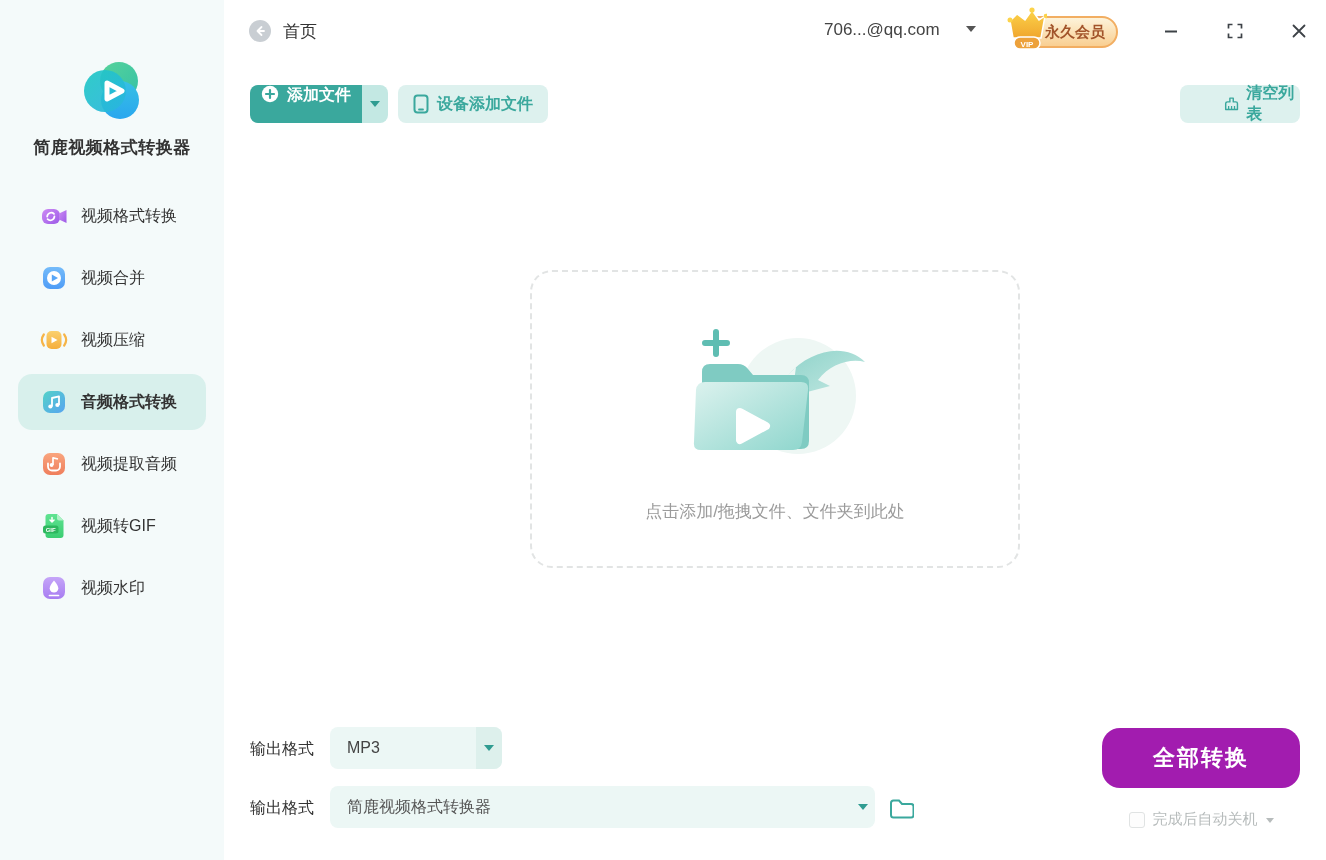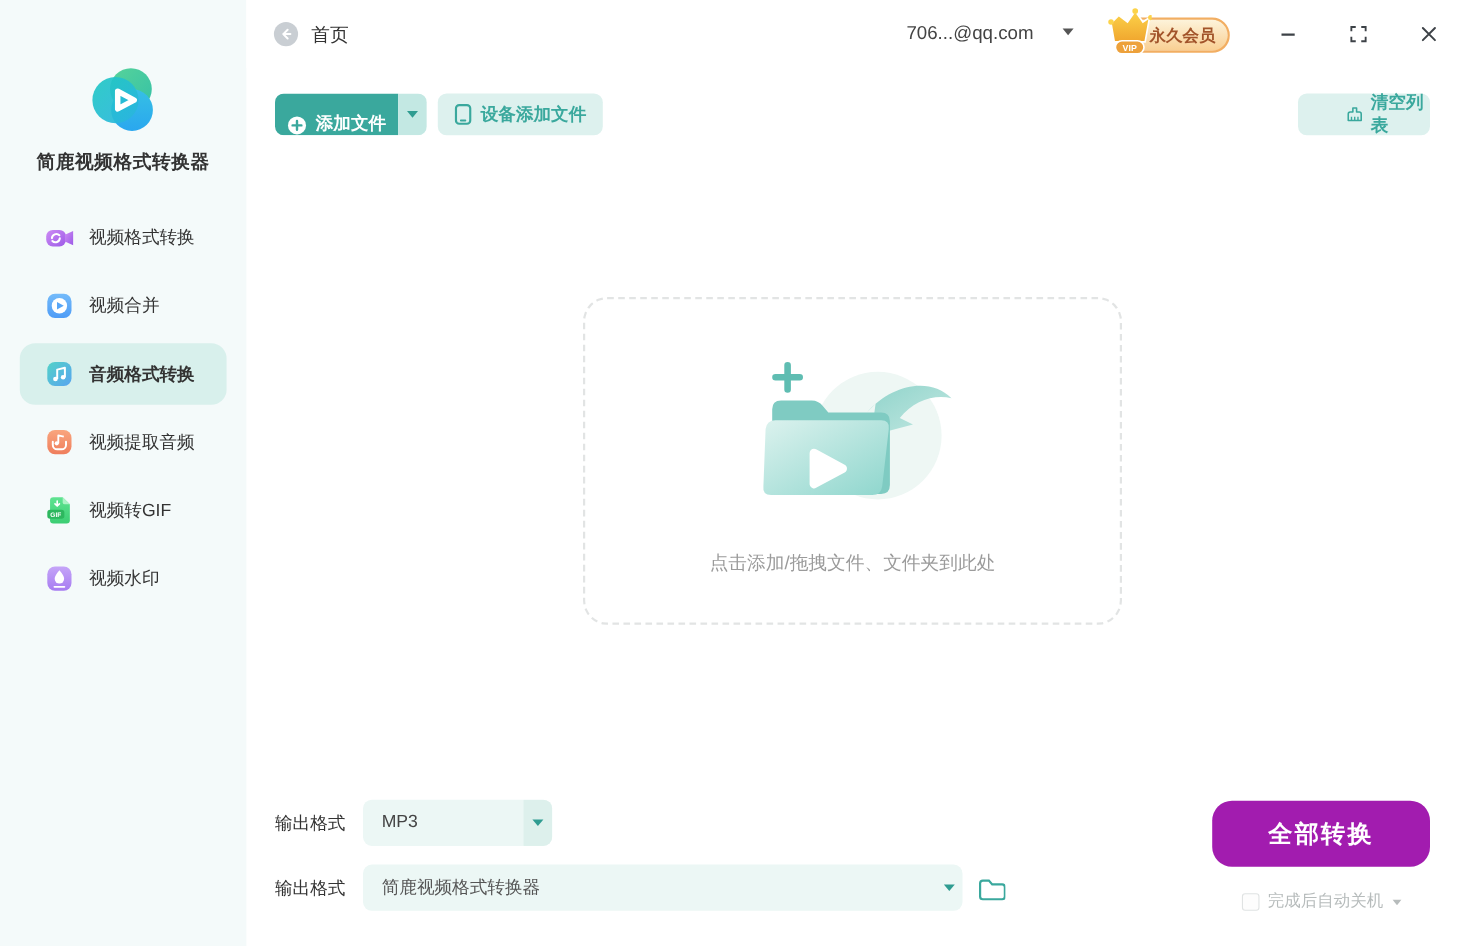--- a/index.html
+++ b/index.html
@@ -35,21 +35,21 @@
   .vip-label { font-size:15px; font-weight:bold; color:#a2542a; }
   .vip-crown { position:absolute; left:0; top:-4px; width:42px; height:46px; }
   .win-controls { position:absolute; right:17px; top:0; height:62px; display:flex; align-items:center; gap:44px; }
   .win-btn { width:20px; height:20px; display:flex; align-items:center; justify-content:center; cursor:pointer; }
 
   
   .toolbar-area { position:absolute; left:224px; top:0; width:1102px; height:860px; pointer-events:none; }
   .toolbar-area > * { pointer-events:auto; }
   .btn-add-group { position:absolute; left:26px; top:85px; height:38px; display:flex; border-radius:8px; overflow:hidden; }
   .btn-add-main { width:112px; background:#3aa89d; color:#fff; font-size:16px; font-weight:bold;
-                  display:flex; align-items:flex-end; justify-content:center; gap:8px; cursor:pointer; }
+                  display:flex; align-items:flex-start; justify-content:center; gap:8px; cursor:pointer; }
   .btn-add-caret { width:26px; background:#c3e8e3; display:flex; align-items:center; justify-content:center; cursor:pointer; }
   .caret-down { width:0; height:0; border-left:5px solid transparent; border-right:5px solid transparent; border-top:6px solid #2f9c91; }
   .btn-device { position:absolute; left:174px; top:85px; width:150px; height:38px; background:#ddf1ee; border-radius:8px;
                 color:#3aa89d; font-size:16px; font-weight:bold; display:flex; align-items:center; justify-content:center; gap:8px; cursor:pointer; }
   .btn-clear { position:absolute; left:956px; top:85px; width:120px; height:38px; background:#ddf1ee; border-radius:8px;
                color:#3aa89d; font-size:16px; font-weight:bold; display:flex; align-items:center; justify-content:center; gap:7px; cursor:pointer;padding-left:44px; }
 
   
   .dropzone { position:absolute; left:306px; top:270px; width:490px; height:298px;
               border:2px dashed #e2e4e4; border-radius:22px; cursor:pointer; }
@@ -137,20 +137,38 @@
                 </linearGradient>
               </defs>
             <rect x="3" y="3" width="22" height="22" rx="7" fill="url(#g2)"></rect>
             <circle cx="14" cy="14" r="7" fill="#fff"></circle>
             <path d="M11.8 10.6 L18 14 L11.8 17.4 Z" fill="#58a6f7"></path>
           </svg>
         </span>
         <span class="nav-label">视频合并</span>
       </div>
 
+      <div class="nav-item">
+        <span class="pill"></span>
+        <span class="nav-icon">
+          <svg width="28" height="28" viewBox="0 0 28 28">
+            <defs>
+                <linearGradient id="g3" x1="0" y1="0" x2="0" y2="1">
+              <stop offset="0" stop-color="#fbd06e"></stop>
+                  <stop offset="1" stop-color="#f5ae3c"></stop>
+                </linearGradient>
+              </defs>
+            <rect x="6.5" y="5" width="15" height="18" rx="5" fill="url(#g3)"></rect>
+            <path d="M11.5 10.8 L17.5 14 L11.5 17.2 Z" fill="#fff"></path>
+            <path d="M3.8 8.5 a9.5 9.5 0 0 0 0 11" stroke="#f6b447" stroke-width="2.2" fill="none" stroke-linecap="round"></path>
+            <path d="M24.2 8.5 a9.5 9.5 0 0 1 0 11" stroke="#f6b447" stroke-width="2.2" fill="none" stroke-linecap="round"></path>
+          </svg>
+        </span>
+        <span class="nav-label">视频压缩</span>
+      </div>
 
       <div class="nav-item active">
         <span class="pill"></span>
         <span class="nav-icon">
           <svg width="28" height="28" viewBox="0 0 28 28">
             <defs>
                 <linearGradient id="g4" x1="0" y1="0" x2="1" y2="1">
               <stop offset="0" stop-color="#53d2c8"></stop>
                   <stop offset="1" stop-color="#58a4f0"></stop>
                 </linearGradient>

